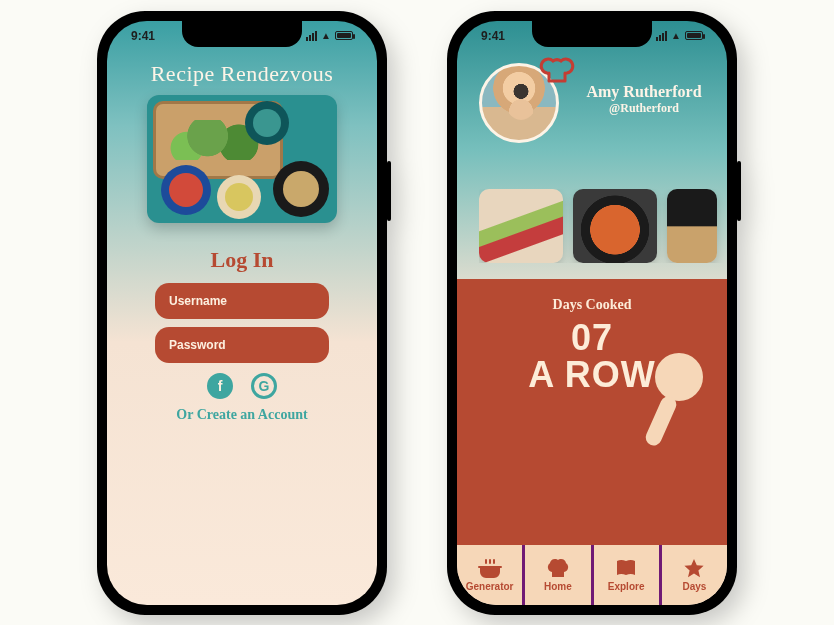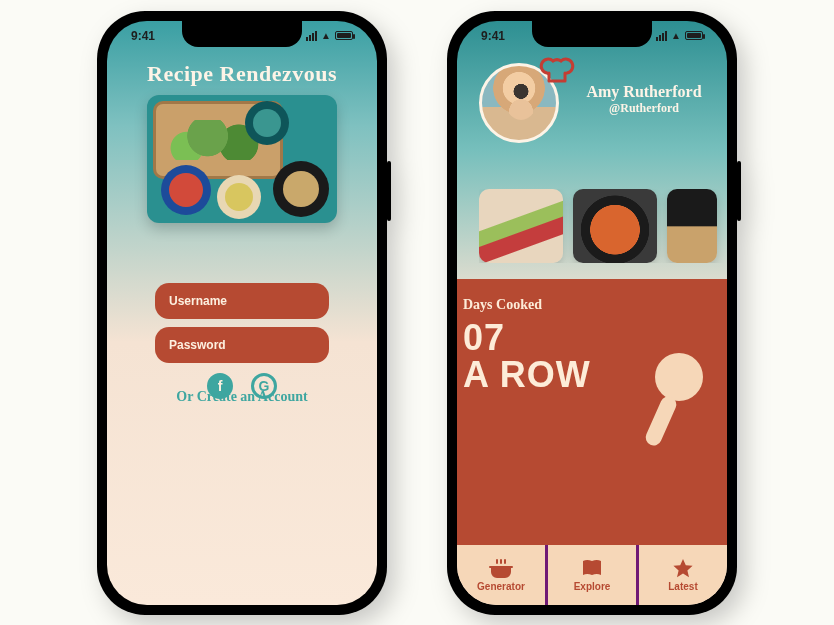--- a/index.html
+++ b/index.html
@@ -63,21 +63,21 @@
   .bars span:nth-child(3){height:8px} .bars span:nth-child(4){height:10px}
   .wifi { font-size:10px; }
   .batt { width:18px; height:9px; border:1px solid #1e1e1e; border-radius:2px; position:relative; }
   .batt::after{content:"";position:absolute;right:-3px;top:2px;width:2px;height:5px;background:#1e1e1e;border-radius:1px;}
   .batt::before{content:"";position:absolute;left:1px;top:1px;width:14px;height:5px;background:#1e1e1e;border-radius:1px;}
 
   
   .s1-title {
     position:absolute; top:40px; left:0; right:0;
     text-align:center; color:#fdf4e7;
-    font-size:22px; font-weight:700;
+    font-size:22px; font-weight:400;
     letter-spacing:.5px;
   }
   .hero {
     position:absolute; top:74px; left:40px; right:40px;
     height:128px; border-radius:12px; overflow:hidden;
     background:#2a9090;
     box-shadow:0 6px 14px rgba(0,0,0,0.2);
   }
   .board {
     position:absolute; left:6px; top:6px; width:130px; height:78px;
@@ -121,21 +121,21 @@
   }
   .soc {
     width:26px; height:26px; border-radius:50%;
     border:3px solid #3ea6a0; color:#3ea6a0;
     display:flex; align-items:center; justify-content:center;
     font-weight:900; font-size:14px;
     font-family: Arial, sans-serif;
   }
   .soc.fb { background:#3ea6a0; color:#fdf0e0; }
   .create {
-    position:absolute; top:368px; left:0; right:0;
+    position:absolute; top:386px; left:0; right:0;
     text-align:center; color:#3ea6a0; font-weight:700;
     font-size:14px;
   }
 
   
   .s2 .screen { background: linear-gradient(to bottom, #2d8f92 0%, #76bfbc 22%, #f5e3d3 50%, #fae9da 100%); }
   .profile {
     position:absolute; top:42px; left:22px;
     width:80px; height:80px; border-radius:50%;
     background: radial-gradient(circle at 50% 30%, #f3cda3 0 25%, #d7a878 26% 40%, transparent 41%),
@@ -173,20 +173,21 @@
     box-shadow:0 4px 8px rgba(0,0,0,0.15);
   }
   .thumb.t1 { background:linear-gradient(160deg,#e8d6be 0 40%,#9bbf5b 41% 55%,#c43d3d 56% 72%,#e8d6be 73% 100%); }
   .thumb.t2 { background:radial-gradient(circle at 50% 55%,#d9652e 0 42%,#1b1b1b 43% 58%,#3a3a3a 59% 100%); }
   .thumb.t3 { background:linear-gradient(to bottom,#1a1a1a 0 50%,#c9a26b 51% 100%); width:50px; }
 
   .streak {
     position:absolute; top:258px; left:0; right:0; bottom:60px;
     background:#b64a32; color:#fdecd8;
     padding:18px 6px;
+    text-align:center;
   }
   .streak .lbl { font-size:14px; font-weight:700; margin-bottom:6px; }
   .streak .big { font-size:36px; font-weight:900; line-height:1.05; font-family: Arial, sans-serif; letter-spacing:1px; }
   .spoon {
     position:absolute; right:20px; top:72px;
     width:72px; height:100px;
   }
   .spoon svg{width:100%;height:100%;}
 
   .tabbar {
@@ -226,20 +227,21 @@
     <div class="s1-title">Recipe Rendezvous</div>
 
     <div class="hero">
       <div class="board"></div>
       <div class="plate teal"></div>
       <div class="plate red"></div>
       <div class="plate yel"></div>
       <div class="plate pan"></div>
     </div>
 
+    <div class="login-h">Log In</div>
 
     <div class="field f1">
       <span>Username</span>
     </div>
     <div class="field f2">
       <span>Password</span>
     </div>
 
     <div class="socials">
       <div class="soc fb">f</div>
@@ -297,25 +299,31 @@
 
     <div class="tabbar">
       <div class="tab">
         <svg viewBox="0 0 24 22">
             <path fill="#b64a32" d="M3 10 h18 a0 0 0 0 1 0 0 v5 a5 5 0 0 1 -5 5 h-8 a5 5 0 0 1 -5 -5 z M1 10 h22 M8 6 v-3 M12 6 v-3 M16 6 v-3" stroke="#b64a32" stroke-width="2" stroke-linecap="round"></path>
           </svg>
         <span>Generator</span>
       </div>
       <div class="tab">
         <svg viewBox="0 0 24 22">
+            <path fill="#b64a32" d="M6 20 h12 v-5 a5 5 0 0 0 2 -9 a5 5 0 0 0 -8 -3 a5 5 0 0 0 -8 3 a5 5 0 0 0 2 9 z"></path>
+          </svg>
+        <span>Home</span>
+      </div>
+      <div class="tab">
+        <svg viewBox="0 0 24 22">
             <path fill="#b64a32" d="M3 4 q4 -2 9 0 v14 q-5 -2 -9 0 z M12 4 q5 -2 9 0 v14 q-4 -2 -9 0 z"></path>
           </svg>
         <span>Explore</span>
       </div>
       <div class="tab">
         <svg viewBox="0 0 24 22">
             <path fill="#b64a32" d="M12 2 l2.8 6.2 6.8 .6 -5.2 4.6 1.6 6.8 -6 -3.6 -6 3.6 1.6 -6.8 -5.2 -4.6 6.8 -.6 z"></path>
           </svg>
-        <span>Latest</span>
+        <span>Days</span>
       </div>
     </div>
   </div>
 </div>
 
 </body></html>

